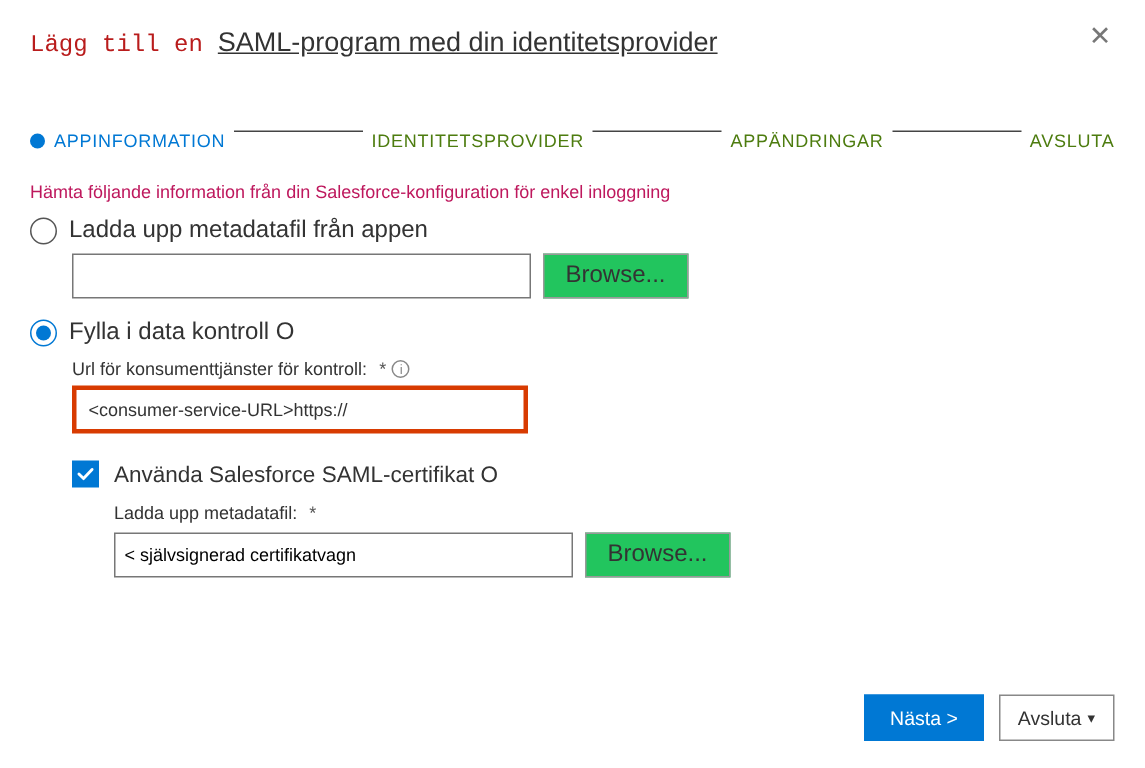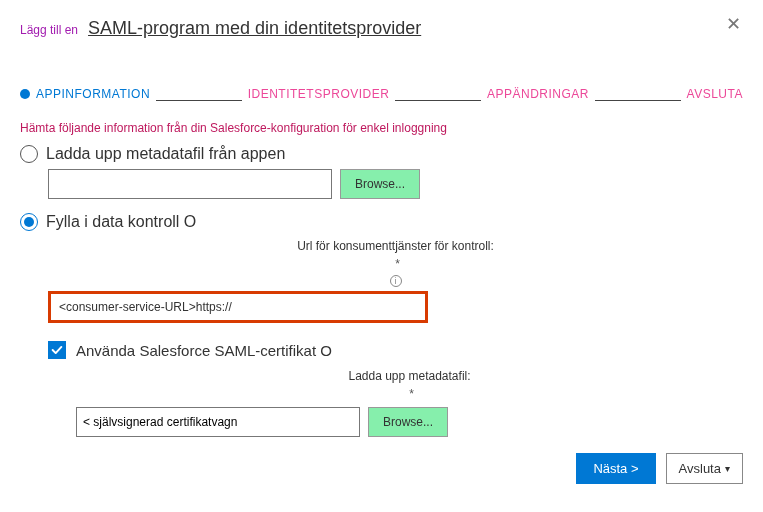--- a/index.html
+++ b/index.html
@@ -23,44 +23,44 @@
     cursor: pointer;
     background: none;
     border: none;
   }
   .header-line {
     display: flex;
     align-items: baseline;
     gap: 10px;
     margin-bottom: 18px;
   }
-  .header-pre { font-size: 12px; color: #a21caf; }
+  .header-pre { font-size: 16px; color: #b91c1c; font-family: Liberation Mono, monospace; }
   .header-title { font-size: 18px; color: #333; font-weight: 400; text-decoration: underline; }
   .stepper {
     display: flex;
-    align-items: flex-end;
+    align-items: flex-start;
     width: 100%;
     margin-bottom: 20px;
     margin-top: 48px;
   }
   .step-item {
     display: flex;
     align-items: center;
     white-space: nowrap;
   }
   .step-bullet {
     width: 10px;
     height: 10px;
     border-radius: 50%;
     background: #0078d4;
     margin-right: 6px;
     flex-shrink: 0;
   }
   .step-label-active { color: #0078d4; font-size: 12px; letter-spacing: 0.5px; }
-  .step-label { color: #ec4899; font-size: 12px; letter-spacing: 0.5px; }
+  .step-label { color: #4d7c0f; font-size: 12px; letter-spacing: 0.5px; }
   .step-line { flex: 1; height: 1px; background: #444; margin: 0 6px; }
   .instruction { font-size: 12px; color: #be185d; margin-bottom: 10px; }
   .radio-row {
     display: flex;
     align-items: center;
     gap: 8px;
     margin-bottom: 6px;
     margin-top: 6px;
     text-align: center;
   }
@@ -80,58 +80,57 @@
     border-radius: 50%;
   }
   .radio-label { font-size: 16px; color: #333; }
   .upload-row {
     display: flex;
     align-items: stretch;
     gap: 8px;
     margin: 6px 0 14px 28px;
   }
   .file-box {
-    width: 284px;
+    width: 306px;
     height: 30px;
     border: 1px solid #777;
     background: #fff;
     padding: 4px 6px;
     font-size: 12px;
   }
   .browse-btn {
     height: 30px;
     border: 1px solid #999;
-    background: #86efac;
+    background: #22c55e;
     padding: 0 14px;
-    font-size: 12px;
+    font-size: 16px;
     color: #333;
     cursor: pointer;
   }
   .field-block { margin-left: 28px; margin-top: 8px; }
   .field-label {
     font-size: 12px;
     color: #333;
     margin-bottom: 4px;
     display: flex;
     align-items: center;
     gap: 4px;
-    flex-direction: column;
   }
   .req-star { color: #555; font-size: 12px; margin-left: 4px; }
   .info-icon {
     display: inline-flex;
     width: 12px; height: 12px;
     border: 1px solid #888;
     border-radius: 50%;
     font-size: 9px;
     align-items: center; justify-content: center;
     color: #888;
   }
   .highlight-input {
-    width: 380px;
+    width: 304px;
     height: 32px;
     border: 3px solid #d83b01;
     padding: 4px 8px;
     font-size: 12px;
     color: #333;
     outline: none;
     background: #fff;
   }
   .check-row {
     display: flex;
@@ -146,21 +145,21 @@
     align-items: center;
     justify-content: center;
     cursor: pointer;
     flex-shrink: 0;
   }
   .checkbox svg { width: 14px; height: 14px; }
   .check-label { font-size: 15px; color: #333; }
   .cert-block { margin-left: 56px; margin-top: 6px; }
   .footer {
     position: absolute;
-    bottom: 28px;
+    bottom: 18px;
     right: 20px;
     display: flex;
     gap: 10px;
   }
   .btn-primary {
     background: #0078d4;
     color: #fff;
     border: 1px solid #0078d4;
     padding: 7px 16px;
     font-size: 13px;

